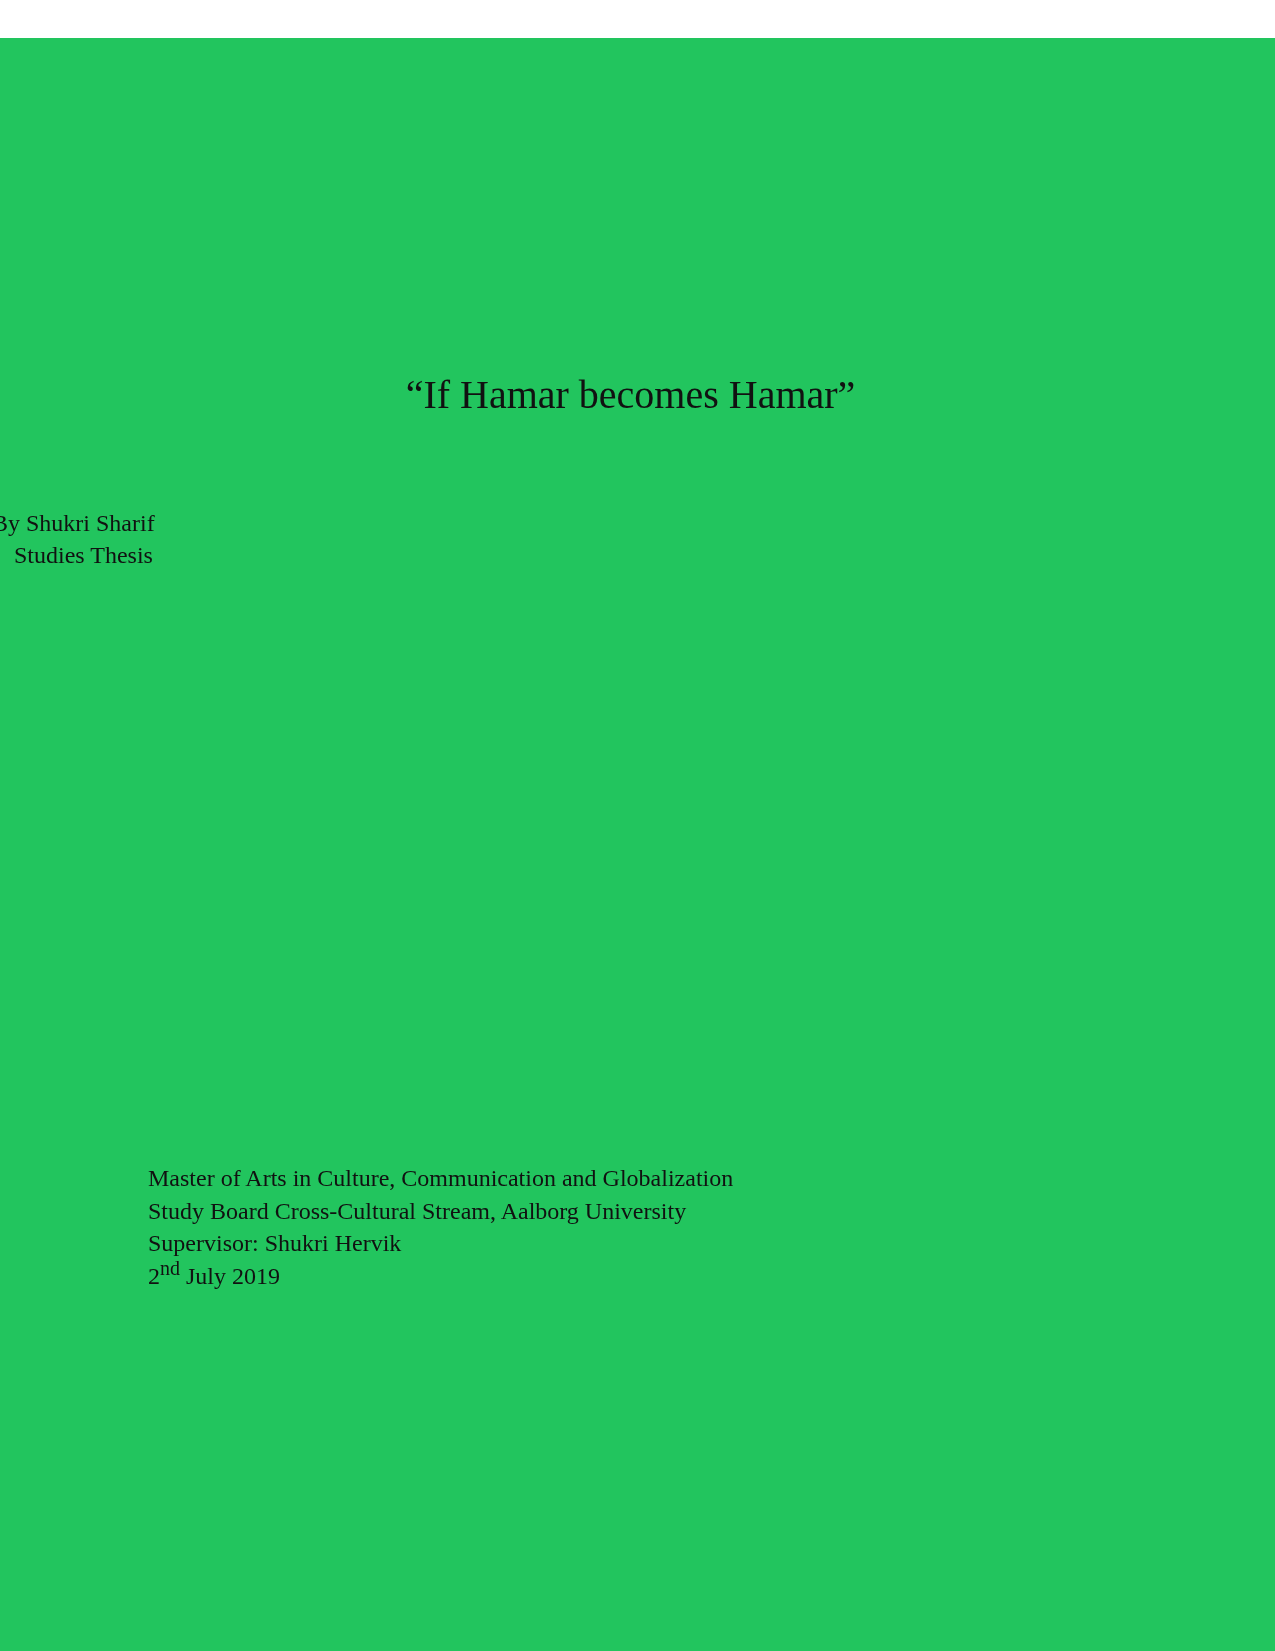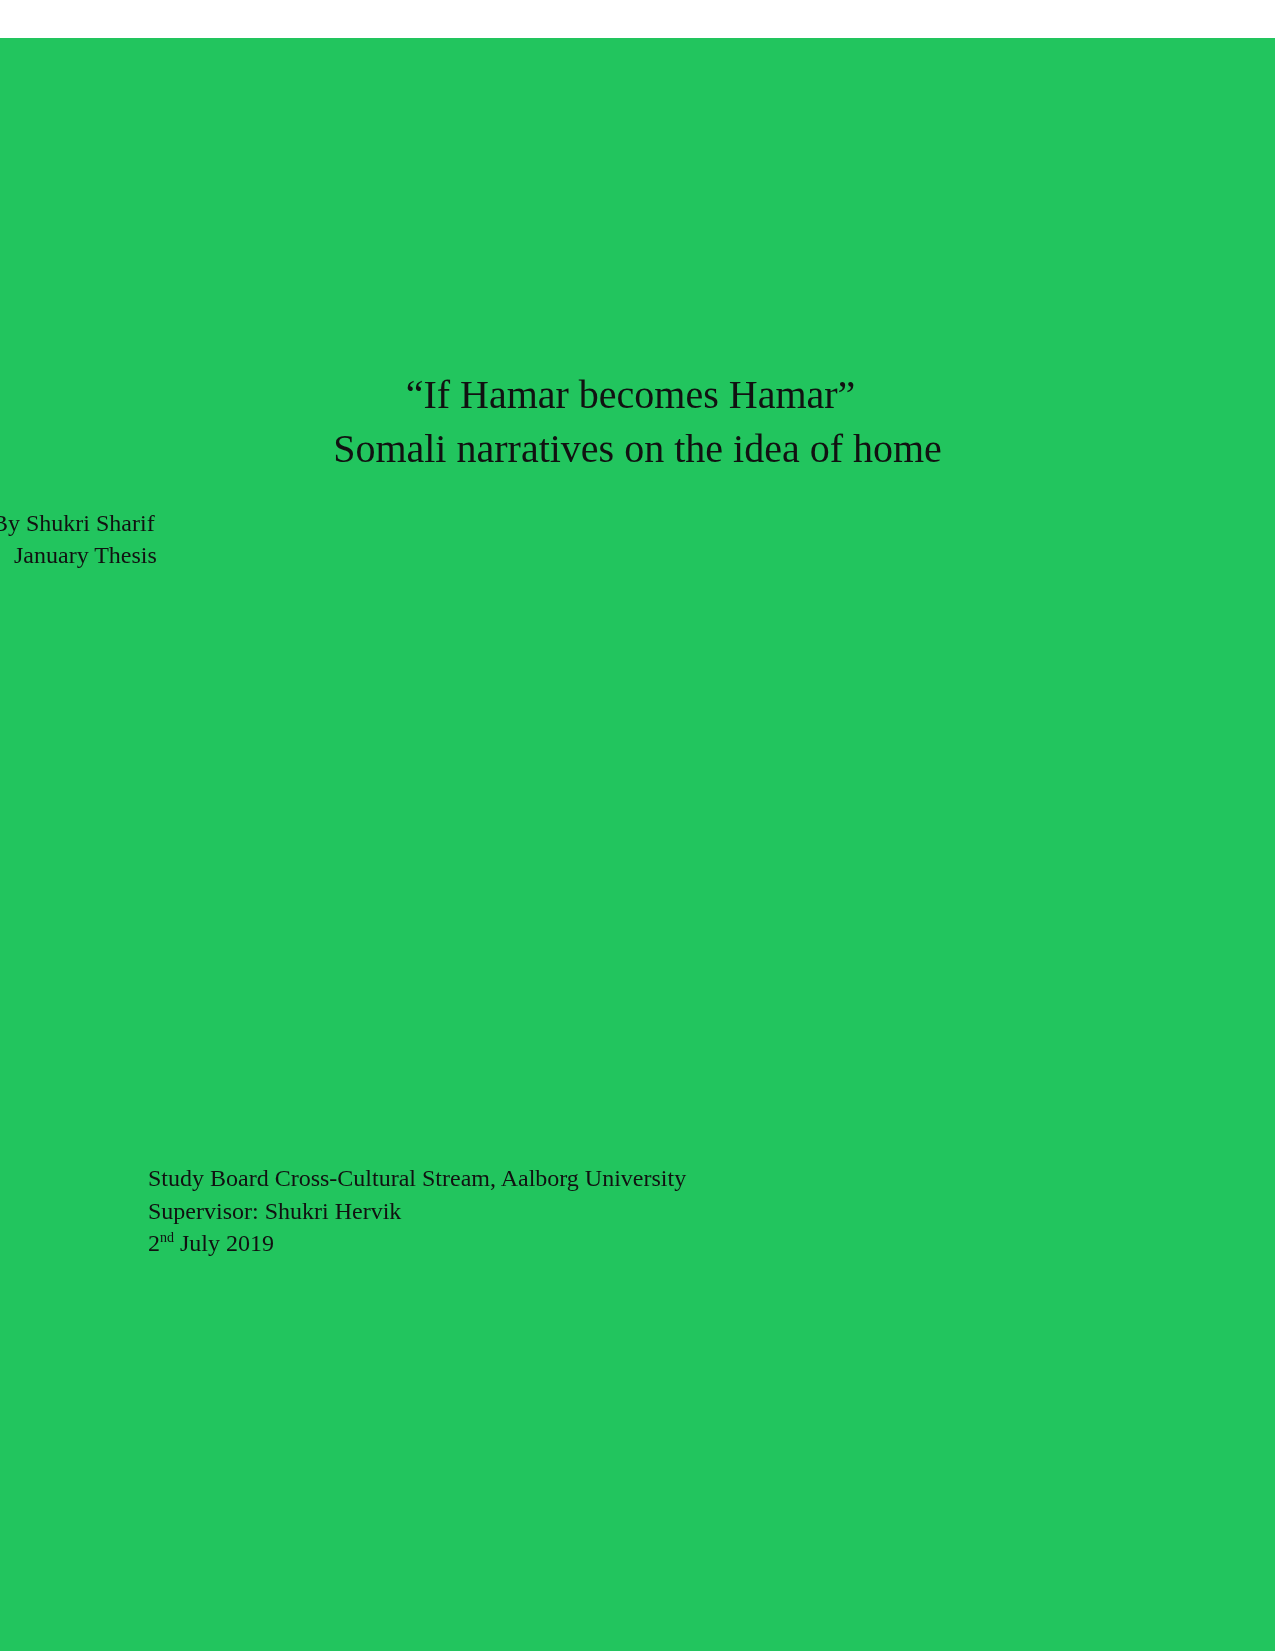--- a/index.html
+++ b/index.html
@@ -58,40 +58,40 @@
       left: 148px;
       top: 1124px;
     }
     .info-line {
       display: block;
       font-size: 24px;
       line-height: 32.5px;
       white-space: nowrap;
     }
     .info-line sup {
-      font-size: 14px;
+      font-size: 20px;
       vertical-align: 0;
       position: relative;
       top: -9px;
     }
   </style>
 </head>
 <body>
 
 <div class="page">
 
   <div class="title-block">
     <span class="title-line l1">“If Hamar becomes Hamar”</span>
-    <span class="title-line l2">Somali narratives on the idea of home</span>
   </div>
 
   <div class="byline-block">
     <span class="byline-line b1">By Shukri Sharif</span>
-    <span class="byline-line b2">January Thesis</span>
+    <span class="byline-line b2">Studies Thesis</span>
   </div>
 
   <div class="info-block">
+    <span class="info-line">Master of Arts in Culture, Communication and Globalization</span>
     <span class="info-line">Study Board Cross-Cultural Stream, Aalborg University</span>
     <span class="info-line">Supervisor: Shukri Hervik</span>
     <span class="info-line"><span>2</span><sup>nd</sup><span> July 2019</span></span>
   </div>
 
 </div>
 
 </body></html>

